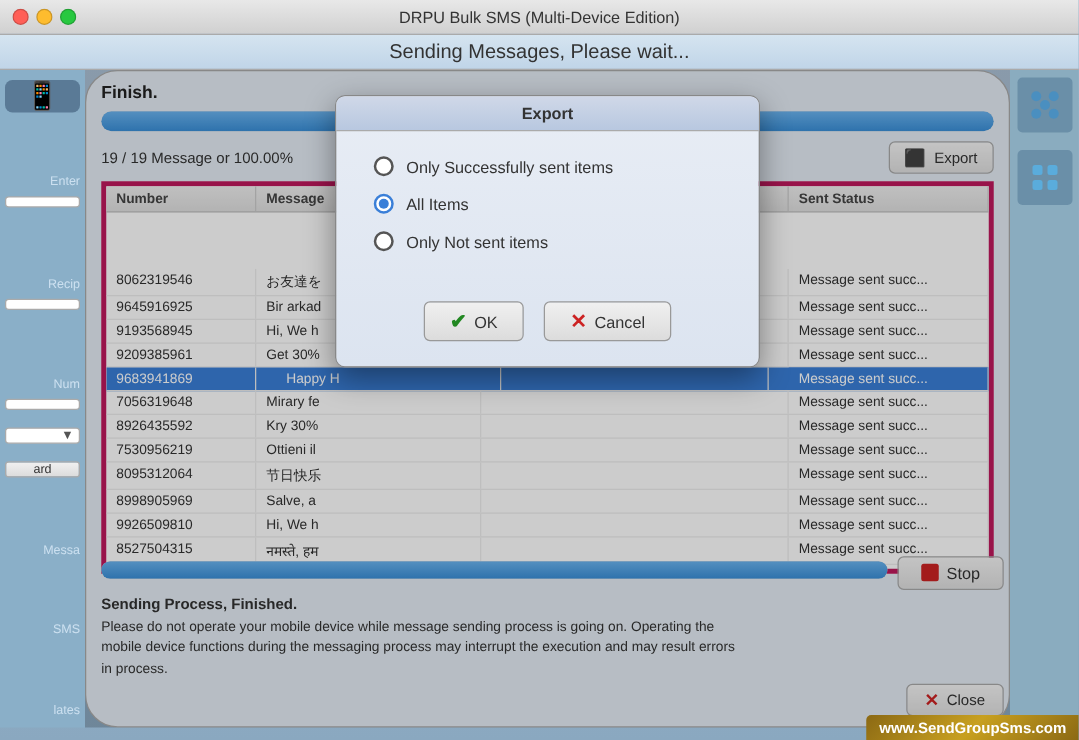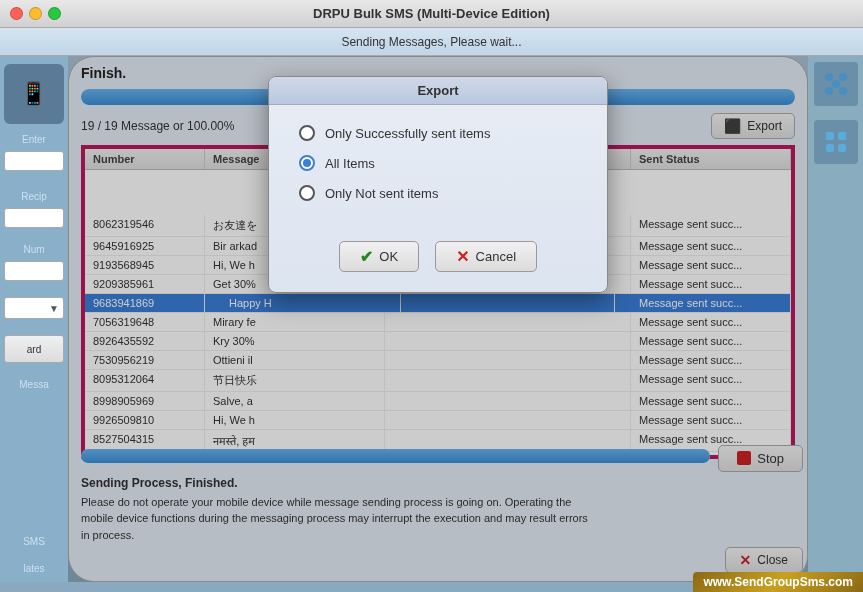--- a/index.html
+++ b/index.html
@@ -43,38 +43,38 @@
       width: 13px; height: 13px;
       border-radius: 50%;
       border: 1px solid rgba(0,0,0,0.2);
     }
     .tl-red { background: #ff5f57; }
     .tl-yellow { background: #febc2e; }
     .tl-green { background: #28c840; }
 
     .title-bar-text {
       font-size: 13px;
-      font-weight: 700;
+      font-weight: 400;
       color: #333;
     }
 
     
     .sub-header {
       position: absolute;
       top: 28px; left: 0; right: 0;
       height: 28px;
       background: linear-gradient(180deg, #d5e4f0 0%, #c0d5e8 100%);
       border-bottom: 1px solid #aaa;
       display: flex;
       align-items: center;
       justify-content: center;
     }
 
     .sub-header-text {
-      font-size: 12px;
+      font-size: 16px;
       color: #333;
     }
 
     
     .progress-dialog {
       position: absolute;
       top: 56px; left: 65px; right: 10px; bottom: 10px;
       background: #e5edf5;
       border: 1px solid #aaa;
     }
@@ -417,21 +417,22 @@
       background: #8aafc8;
       display: flex;
       flex-direction: column;
       padding: 8px 4px;
       gap: 6px;
     }
 
     .sl-label {
       font-size: 10px;
       color: #cce0f0;
-      text-align: center;
+      text-align: right;
+      margin-top: 40px;
     }
 
     .sl-input {
       background: #fff;
       border: 1px solid #aaa;
       border-radius: 3px;
       height: 20px;
       width: 100%;
     }
 

